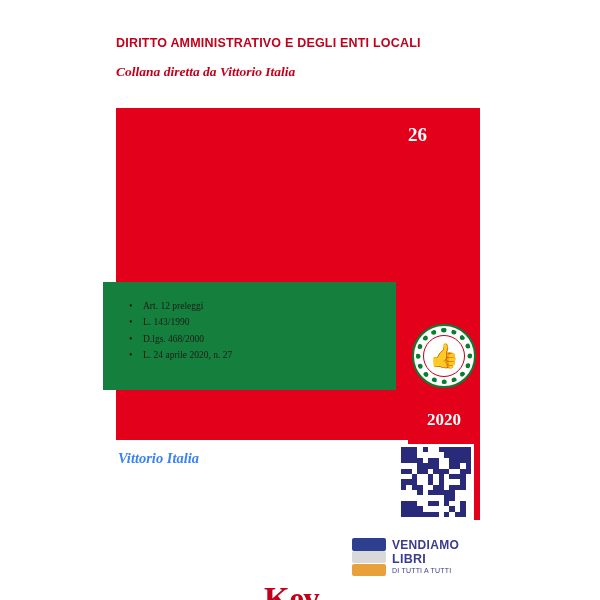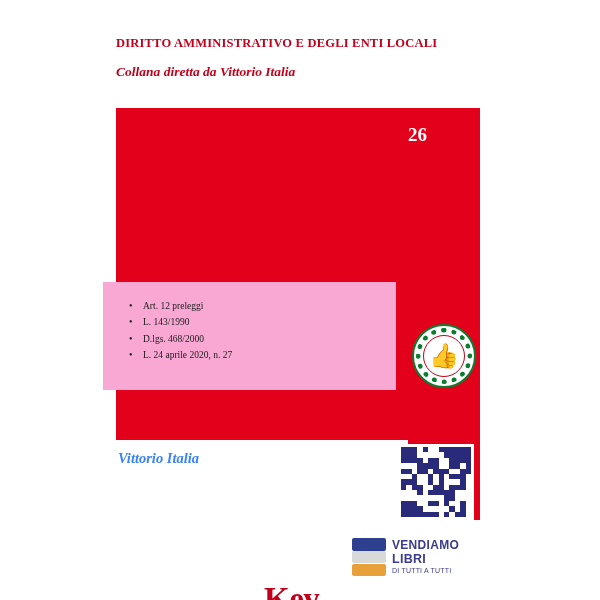--- a/index.html
+++ b/index.html
@@ -22,21 +22,21 @@
     width: 600px; height: 600px;
     background: #ffffff;
   }
 
   
   .series-title {
     position: absolute;
     left: 116px;
     top: 36px;
     width: 360px;
-    font-family: Liberation Serif, serif;
+    font-family: Liberation Sans, sans-serif;
     font-weight: bold;
     font-size: 12.5px;
     letter-spacing: 0.2px;
     color: #c2001b;
     text-transform: uppercase;
     line-height: 1.2;
   }
   .series-editor {
     position: absolute;
     left: 116px;
@@ -174,21 +174,21 @@
     letter-spacing: 0.2px;
   }
 
   
   .law-box {
     position: absolute;
     left: 103px;
     top: 282px;
     width: 293px;
     height: 108px;
-    background: #f9a8d4;
+    background: #15803d;
   }
   .law-list {
     margin: 0;
     padding: 16px 0 0 40px;
     list-style: none;
     font-family: "Liberation Serif", serif;
     font-size: 9.5px;
     color: #1a1a1a;
     line-height: 1.72;
   }
@@ -301,20 +301,21 @@
 <div class="page">
 
   <div class="series-title">DIRITTO AMMINISTRATIVO E DEGLI ENTI LOCALI</div>
   <div class="series-editor">Collana diretta da Vittorio Italia</div>
 
   <div class="cover-main"></div>
   <div class="cover-right"></div>
 
 
   <div class="issue-number">26</div>
+  <div class="year-label">2020</div>
 
   <div class="seal">
     <div class="ring-outer"></div>
     <div class="ring-tri"></div>
     <div class="ring-inner"></div>
     <div class="thumb">👍</div>
   </div>
 
   <div class="qr">
     <div class="qr-grid" id="qr-grid">

